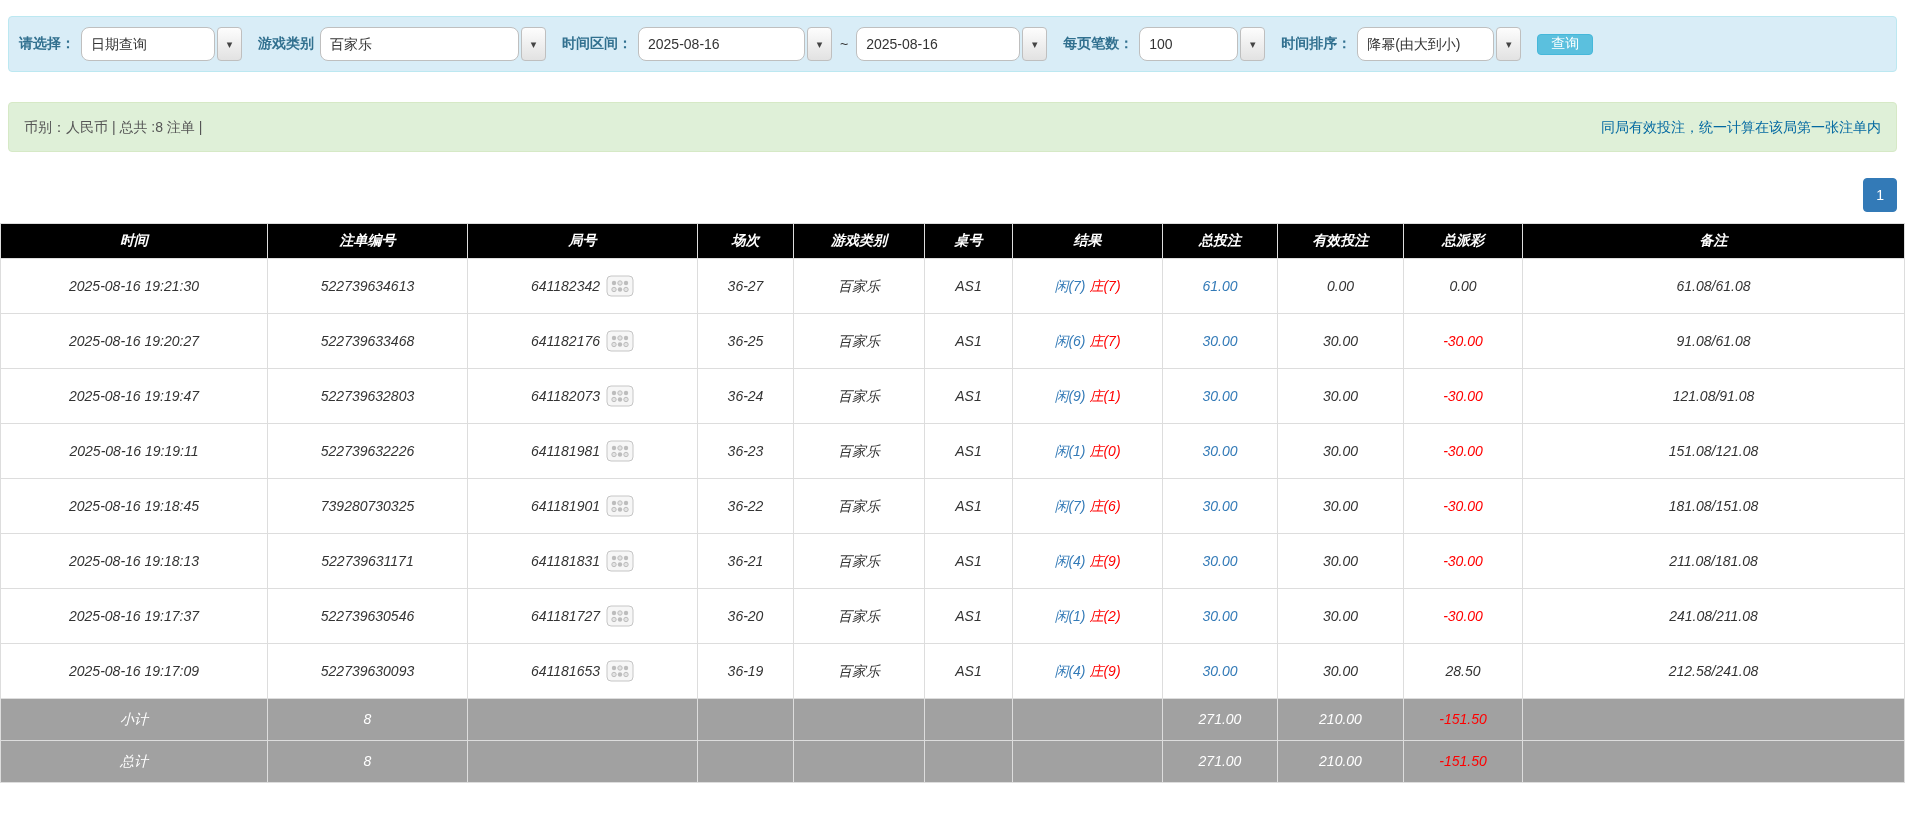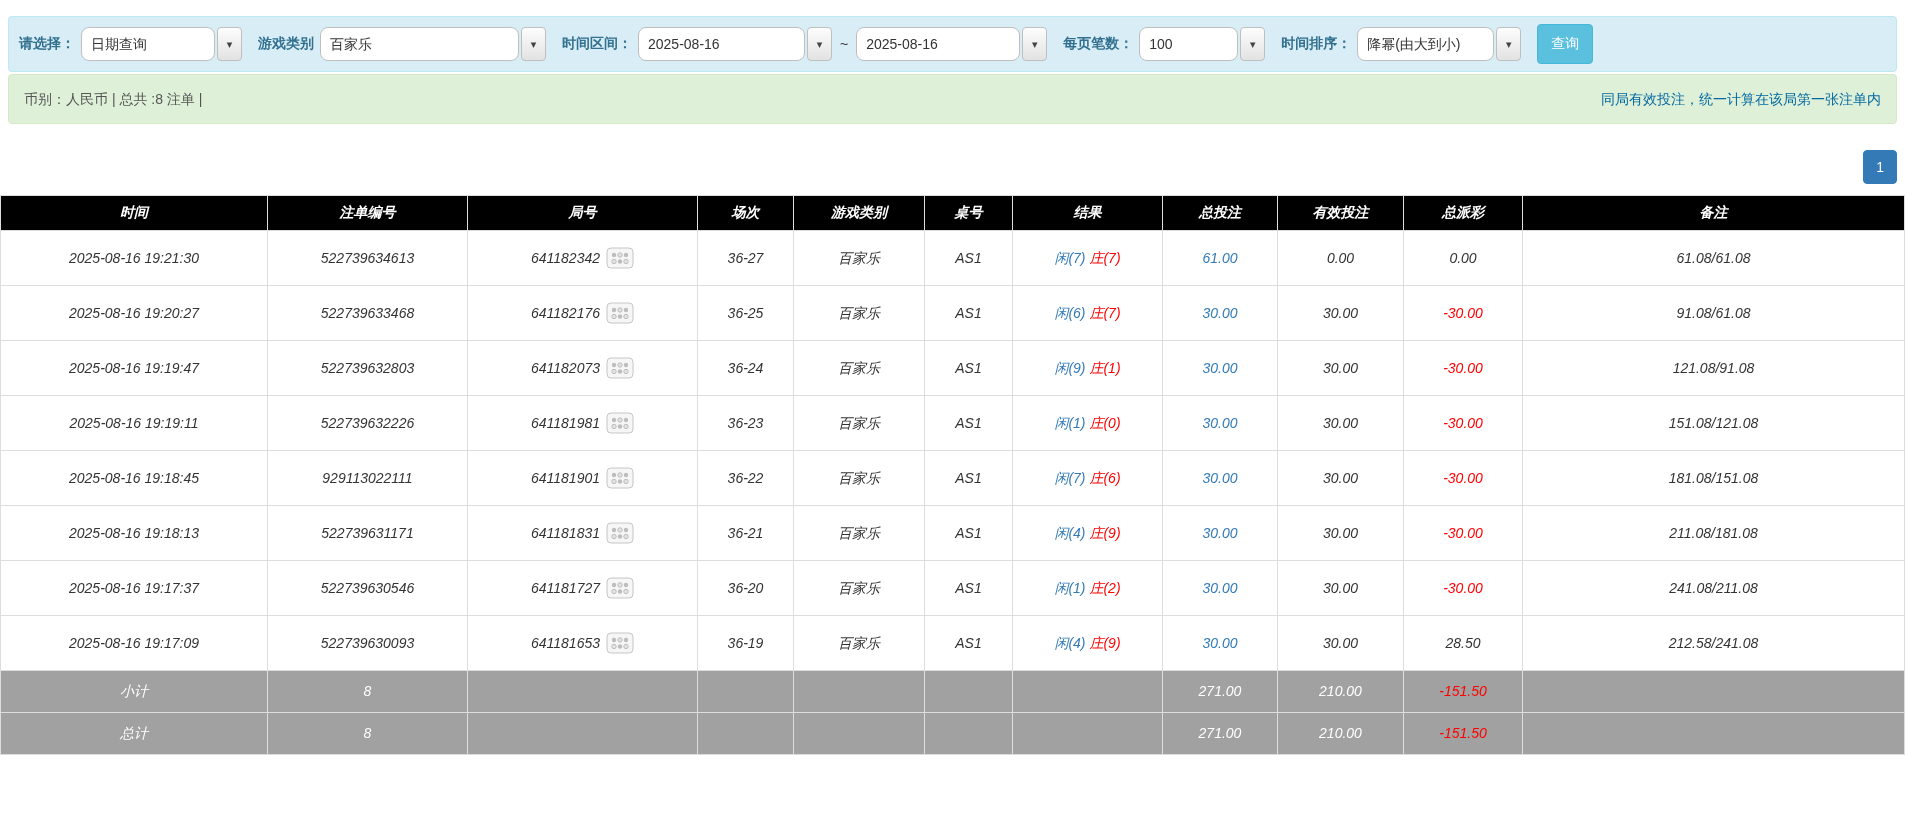--- a/index.html
+++ b/index.html
@@ -29,28 +29,28 @@
   .combo-caret {
     width: 25px; margin-left: 2px; border: 1px solid #bfbfbf; border-radius: 4px;
     background: linear-gradient(#fdfdfd, #e2e2e2);
     display: flex; align-items: center; justify-content: center;
     font-size: 11px; color: #444;
   }
   .w1 { width: 161px; } .w2 { width: 226px; } .w3 { width: 194px; }
   .w4 { width: 191px; } .w5 { width: 126px; } .w6 { width: 164px; }
   .tilde { color: #333; margin: 0 2px; }
   .btn-search {
-    margin-left: 10px; height: 40px; padding: 0 13px;
+    margin-left: 10px; height: 21px; padding: 0 13px;
     background: #5bc0de; border: 1px solid #46b8da; color: #fff;
     border-radius: 4px; font-size: 14px; font-family: inherit; cursor: pointer;
   }
 
   
   .summary-bar {
-    margin-top: 2px; background: #dff0d8; border: 1px solid #d6e9c6; border-radius: 4px;
+    margin-top: 30px; background: #dff0d8; border: 1px solid #d6e9c6; border-radius: 4px;
     padding: 14px 15px; display: flex; justify-content: space-between; align-items: center;
     line-height: 20px;
   }
   .summary-left { color: #555; }
   .summary-right { color: #0369a1; }
 
   
   .pagination-row { display: flex; justify-content: flex-end; }
   .pagination-row.top { margin-top: 26px; }
   .page-btn {
@@ -263,21 +263,21 @@
         <td>百家乐</td>
         <td>AS1</td>
         <td><span class="res-player">闲(1)</span> <span class="res-banker">庄(0)</span></td>
         <td><a class="bet-link">30.00</a></td>
         <td>30.00</td>
         <td class="neg">-30.00</td>
         <td>151.08/121.08</td>
       </tr>
       <tr>
         <td>2025-08-16 19:18:45</td>
-        <td>929113022111</td>
+        <td>739280730325</td>
         <td><span class="round-wrap">
             <span>641181901</span>
             <span class="road-icon">
               <svg width="28" height="22" viewBox="0 0 28 22" aria-hidden="true">
                 <rect x="1" y="1" width="26" height="20" rx="4" fill="#f6f6f6" stroke="#c6c6c6"></rect>
                 <circle cx="8" cy="8" r="2.2" fill="#bdbdbd"></circle>
                 <circle cx="14" cy="8" r="2.2" fill="#e3e3e3" stroke="#bdbdbd"></circle>
                 <circle cx="20" cy="8" r="2.2" fill="#bdbdbd"></circle>
                 <circle cx="8" cy="14.5" r="2.2" fill="#e3e3e3" stroke="#bdbdbd"></circle>
                 <circle cx="14" cy="14.5" r="2.2" fill="#bdbdbd"></circle>

